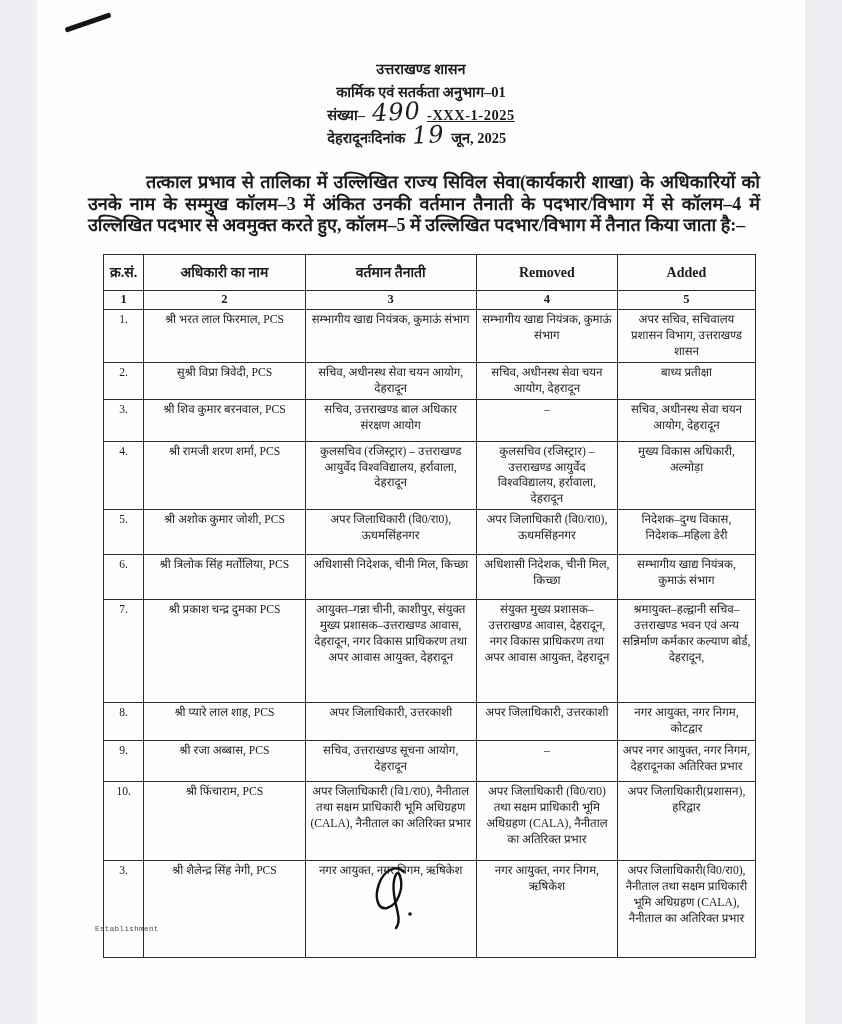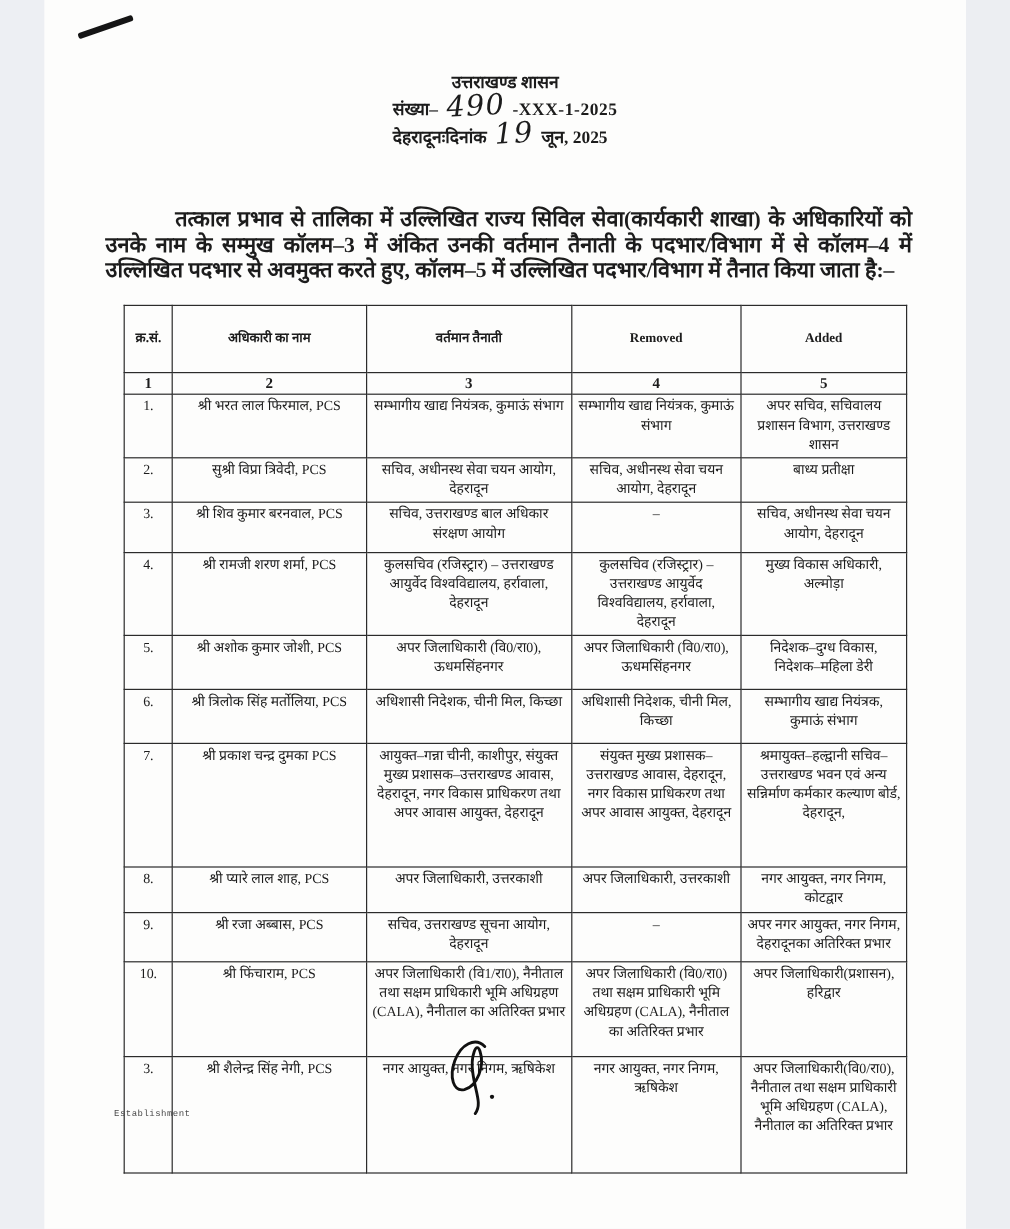--- a/index.html
+++ b/index.html
@@ -30,21 +30,21 @@
     text-align:center;font-weight:bold;font-size:14.5px;line-height:23px;
   }
   .letterhead .inner{display:inline-block;text-align:left;}
   .lh-center{text-align:center;}
   .hand{
     font-family:"DejaVu Serif","Liberation Serif",serif;
     font-style:italic;font-weight:normal;font-size:24px;
     display:inline-block;transform:rotate(-3deg);
     letter-spacing:1px;padding:0 3px;line-height:0;
   }
-  .latin-num{letter-spacing:0.5px;}
+  .latin-num{letter-spacing:0.5px;text-decoration:underline;}
   .subject-line{
     margin-top:10px;text-align:center;font-weight:bold;font-size:14.5px;
     text-decoration:underline;
   }
 
   .order-paragraph{
     position:absolute;left:88px;top:172px;width:672px;
     font-size:18px;font-weight:bold;line-height:21.5px;
     text-align:justify;text-indent:58px;
   }
@@ -52,21 +52,21 @@
   table.transfer{
     position:absolute;left:103px;top:254px;width:653px;
     border-collapse:collapse;table-layout:fixed;
     font-size:11.6px;line-height:1.38;font-weight:500;
   }
   table.transfer td,table.transfer th{
     border:1.4px solid #2b2b2b;
     padding:2px 4px;vertical-align:top;text-align:center;
     word-wrap:break-word;
   }
-  table.transfer th{font-size:11px;font-weight:bold;padding:20px 2px;}
+  table.transfer th{font-size:14px;font-weight:bold;padding:8px 2px;}
   .col-sn{width:40px;}
   .col-name{width:160px;}
   .col-current{width:170px;}
   .col-removed{width:140px;}
   .col-added{width:137px;}
   td.cell-name{text-align:left;padding-left:7px;}
   td.cell-sn{text-align:left;padding-left:6px;}
   tr.num-row th{font-size:12.5px;height:16px;padding:0 2px;}
   
   tbody tr:nth-child(1) td{height:36px;}
@@ -94,20 +94,21 @@
 <div class="page">
   <div class="edge-strip edge-left"></div>
   <div class="paper"></div>
   <div class="edge-strip edge-right"></div>
 
   <div class="scan-mark"></div>
 
   <div class="letterhead">
     <div class="inner">
       <div class="lh-center">उत्तराखण्ड शासन</div>
+      <div class="lh-center">कार्मिक एवं सतर्कता अनुभाग–01</div>
       <div><span>संख्या–</span>
         <span class="hand">490</span>
         <span class="latin-num">-XXX-1-2025</span></div>
       <div><span>देहरादूनःदिनांक</span>
         <span class="hand">19</span>
         <span>जून, 2025</span></div>
     </div>
   </div>
 
   <div class="order-paragraph">तत्काल प्रभाव से तालिका में उल्लिखित राज्य सिविल सेवा(कार्यकारी शाखा) के अधिकारियों को उनके नाम के सम्मुख कॉलम–3 में अंकित उनकी वर्तमान तैनाती के पदभार/विभाग में से कॉलम–4 में उल्लिखित पदभार से अवमुक्त करते हुए, कॉलम–5 में उल्लिखित पदभार/विभाग में तैनात किया जाता है:–</div>

